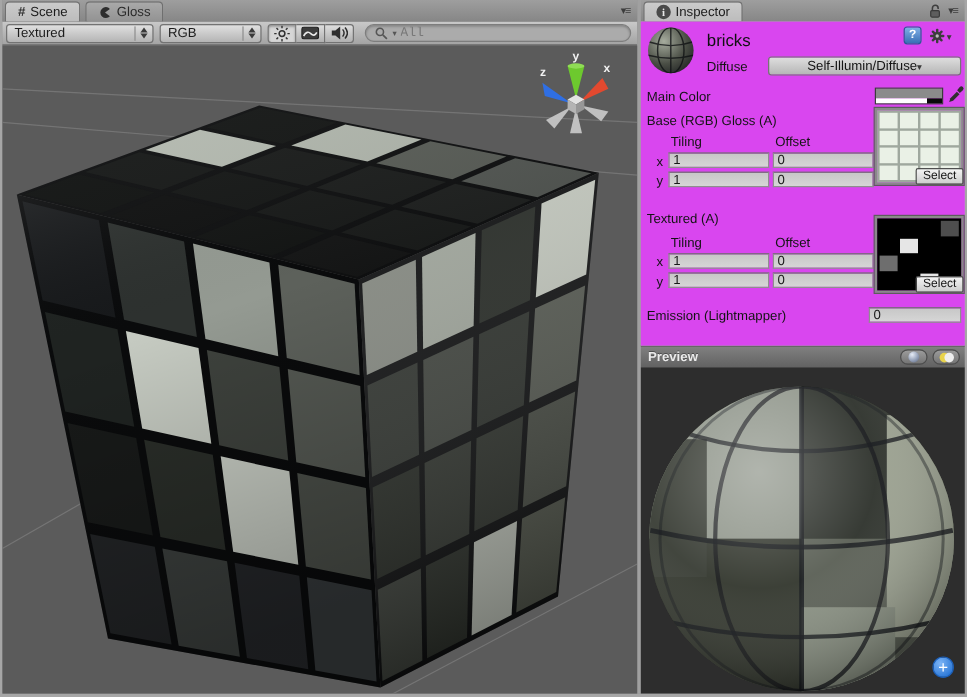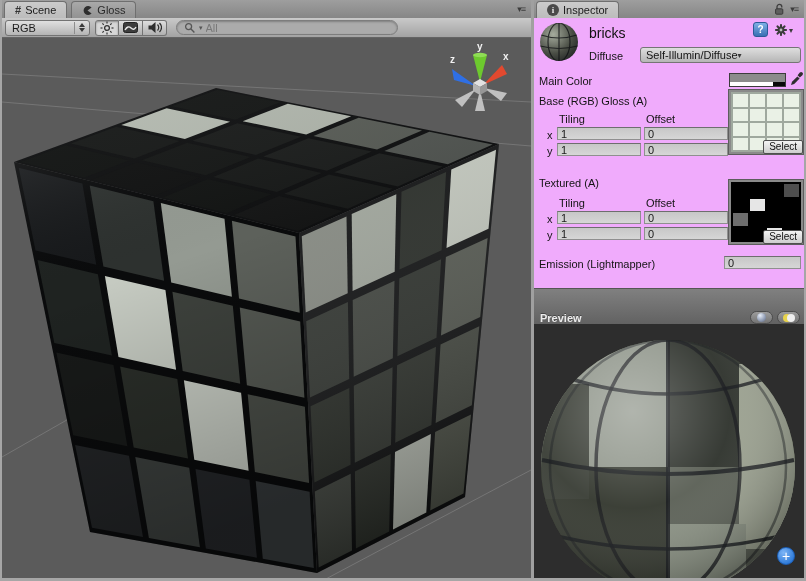--- a/index.html
+++ b/index.html
@@ -27,36 +27,36 @@
   .tri-up{width:0;height:0;border-left:3px solid transparent;border-right:3px solid transparent;border-bottom:4px solid #3a3a3a}
   .tri-down{width:0;height:0;border-left:3px solid transparent;border-right:3px solid transparent;border-top:4px solid #3a3a3a}
   .btn-group{display:flex}
   .tool-btn{width:24px;height:16px;display:flex;align-items:center;justify-content:center;
     background:linear-gradient(#dedede,#b0b0b0);border:1px solid #737373;border-left:none;cursor:default}
   .tool-btn:first-child{border-left:1px solid #737373;border-radius:3px 0 0 3px}
   .tool-btn:last-child{border-radius:0 3px 3px 0}
   .tool-btn.pressed{background:#d6d6d6;box-shadow:inset 0 1px 2px rgba(0,0,0,.35)}
   .searchbox{height:15px;flex:1;max-width:222px;margin-left:4px;display:flex;align-items:center;gap:3px;
     background:#ababab;border:1px solid #7d7d7d;border-radius:8px;padding:0 7px;box-shadow:inset 0 1px 2px rgba(0,0,0,.25)}
-  .searchbox input{flex:1;background:transparent;border:none;outline:none;font-size:11px;color:#4e4e4e;font-family:Liberation Sans, sans-serif}
+  .searchbox input{flex:1;background:transparent;border:none;outline:none;font-size:11px;color:#4e4e4e;font-family:Liberation Mono, monospace}
   .searchbox input::placeholder{color:#787878}
   .search-caret{font-size:7px;color:#555}
   .viewport{flex:1;position:relative;background:#5b5b5b;overflow:hidden}
   .viewport svg.scene-svg{position:absolute;left:0;top:0}
   .gizmo{position:absolute;right:18px;top:2px}
   .gizmo text{font-size:10px;font-weight:bold;fill:#f2f2f2}
   
   .split{width:3px;background:#a0a0a0}
   .insp-col{width:270px;display:flex;flex-direction:column;background:#bdbdbd}
-  .insp-body{position:relative;height:270px;background:#f0abfc;font-size:11px;color:#141414}
+  .insp-body{position:relative;height:270px;background:#d946ef;font-size:11px;color:#141414}
   .abs{position:absolute}
   .mat-thumb{left:4px;top:3px;width:42px;height:42px}
   .mat-name{left:55px;top:7px;font-size:14px;color:#101010}
   .shader-label{left:55px;top:32px}
-  .shader-dd{left:106px;top:29px;width:161px;height:16px;display:flex;align-items:center;justify-content:flex-start;
+  .shader-dd{left:106px;top:29px;width:161px;height:16px;display:flex;align-items:center;justify-content:center;
     background:linear-gradient(#dedede,#b6b6b6);border:1px solid #757575;border-radius:3px;padding:0 5px;font-size:11px;cursor:default}
   .dd-caret{font-size:8px;color:#3a3a3a}
   .help-btn{left:219px;top:4px;width:15px;height:15px;border-radius:3px;
     background:linear-gradient(#7fb0e6,#3a6fb4);border:1px solid #2c5a97;color:#fff;font-size:10px;font-weight:bold;
     display:flex;align-items:center;justify-content:center;cursor:default}
   .gear-wrap{left:240px;top:5px;display:flex;align-items:center;gap:1px;cursor:default}
   .label{white-space:nowrap}
   .main-color-label{left:5px;top:57px}
   .swatch{left:195px;top:55px;width:57px;height:14px;border:1px solid #3c3c3c;display:flex;flex-direction:column;cursor:default}
   .swatch-fill{flex:1}
@@ -76,21 +76,21 @@
   .f-iy{left:23px;top:209px;width:84px}.f-ioy{left:110px;top:209px;width:84px}
   .tex-thumb{width:74px;height:64px;border:2px solid #8a8a8a;outline:1px solid #5d5d5d;position:absolute;cursor:default}
   .tex-base{left:195px;top:72px}
   .tex-illumin{left:195px;top:162px}
   .tex-grid{width:100%;height:100%;display:grid;grid-template-columns:repeat(4,1fr);grid-template-rows:repeat(4,1fr);gap:2px;padding:2px}
   .select-btn{position:absolute;right:-2px;bottom:-2px;font-size:10px;color:#111;padding:0 5px;line-height:12px;
     background:linear-gradient(#f4f4f4,#cdcdcd);border:1px solid #4f4f4f;border-radius:2px;cursor:default}
   .emission-label{left:5px;top:240px}
   .f-em{left:190px;top:238px;width:77px}
   
-  .preview-header{height:36px;display:flex;align-items:flex-end;background:linear-gradient(#808080,#626262);
+  .preview-header{height:18px;display:flex;align-items:center;background:linear-gradient(#808080,#626262);
     border-top:1px solid #555;padding:0 4px 0 6px}
   .preview-title{font-size:11px;font-weight:bold;color:#ececec;text-shadow:0 -1px 0 rgba(0,0,0,.35)}
   .ph-btns{margin-left:auto;display:flex;gap:4px}
   .ph-btn{width:23px;height:13px;border-radius:7px;background:linear-gradient(#9c9c9c,#747474);
     border:1px solid #4c4c4c;display:flex;align-items:center;justify-content:center;cursor:default}
   .ph-sphere{width:9px;height:9px;border-radius:50%;background:radial-gradient(circle at 35% 28%,#e6ecf6,#8e9ab2 60%,#59647a)}
   .ph-light-a{width:8px;height:8px;border-radius:50%;background:#e8d34c}
   .ph-light-b{width:8px;height:8px;border-radius:50%;background:#efefef;margin-left:-4px}
   .preview-body{flex:1;position:relative;background:#2d2d2d;overflow:hidden}
   .plus-btn{position:absolute;right:9px;bottom:13px;width:18px;height:18px;border-radius:50%;
@@ -113,20 +113,27 @@
           <path d="M9.6,2.4 A4.6,4.6 0 1,0 9.6,8.6 L5.5,5.5 Z" fill="#2e2e2e"></path>
         </svg>
         <span>Gloss</span>
       </div>
       <div class="strip-right">
         <span class="menu-glyph">▾≡</span>
       </div>
     </div>
 
     <div class="toolbar">
+      <div class="dropdown dd-render">
+        <span>Textured</span>
+        <span class="updown">
+            <i class="tri-up"></i>
+            <i class="tri-down"></i>
+          </span>
+      </div>
       <div class="dropdown dd-color">
         <span>RGB</span>
         <span class="updown">
             <i class="tri-up"></i>
             <i class="tri-down"></i>
           </span>
       </div>
       <div class="btn-group">
         <div class="tool-btn pressed">
           <svg width="14" height="14" viewBox="0 0 14 14">

